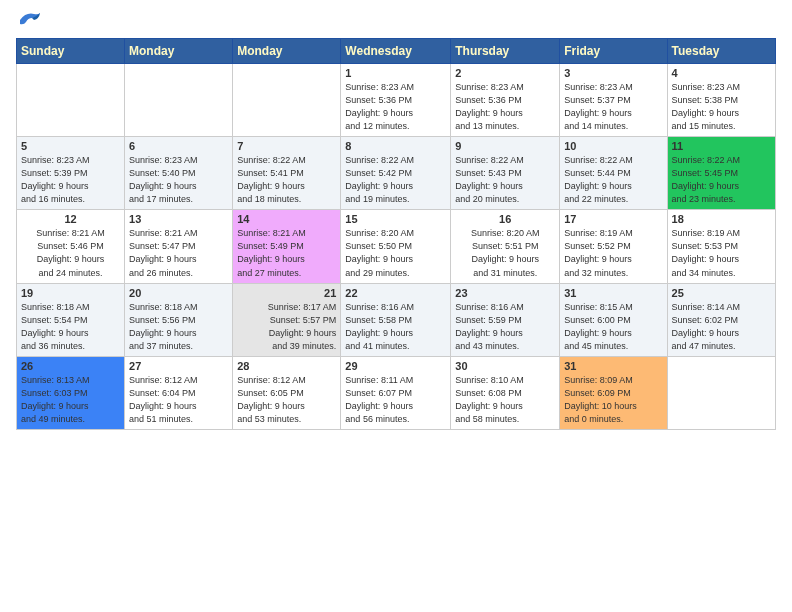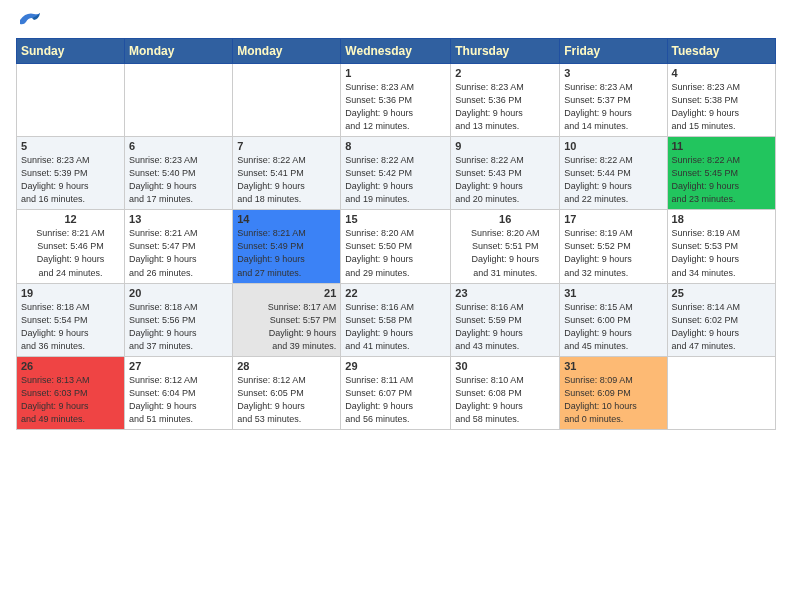--- a/index.html
+++ b/index.html
@@ -234,21 +234,21 @@
 Daylight: 9 hours
 and 24 minutes.</div>
           </td>
           <td style="background: rgb(255, 255, 255);">
             <div class="day-number">13</div>
             <div class="day-info" style="white-space: pre-line;">Sunrise: 8:21 AM
 Sunset: 5:47 PM
 Daylight: 9 hours
 and 26 minutes.</div>
           </td>
-          <td style="background: #3b82f6;">
+          <td style="background: #f0abfc;">
             <div class="day-number">14</div>
             <div class="day-info" style="white-space: pre-line;">Sunrise: 8:21 AM
 Sunset: 5:49 PM
 Daylight: 9 hours
 and 27 minutes.</div>
           </td>
           <td style="background: rgb(255, 255, 255);">
             <div class="day-number">15</div>
             <div class="day-info" style="white-space: pre-line;">Sunrise: 8:20 AM
 Sunset: 5:50 PM
@@ -322,21 +322,21 @@
           </td>
           <td style="background: rgb(240, 244, 248);">
             <div class="day-number">25</div>
             <div class="day-info" style="white-space: pre-line;">Sunrise: 8:14 AM
 Sunset: 6:02 PM
 Daylight: 9 hours
 and 47 minutes.</div>
           </td>
         </tr>
         <tr class="week-row">
-          <td style="background: #ef4444;">
+          <td style="background: #3b82f6;">
             <div class="day-number">26</div>
             <div class="day-info" style="white-space: pre-line;">Sunrise: 8:13 AM
 Sunset: 6:03 PM
 Daylight: 9 hours
 and 49 minutes.</div>
           </td>
           <td style="background: rgb(255, 255, 255);">
             <div class="day-number">27</div>
             <div class="day-info" style="white-space: pre-line;">Sunrise: 8:12 AM
 Sunset: 6:04 PM

